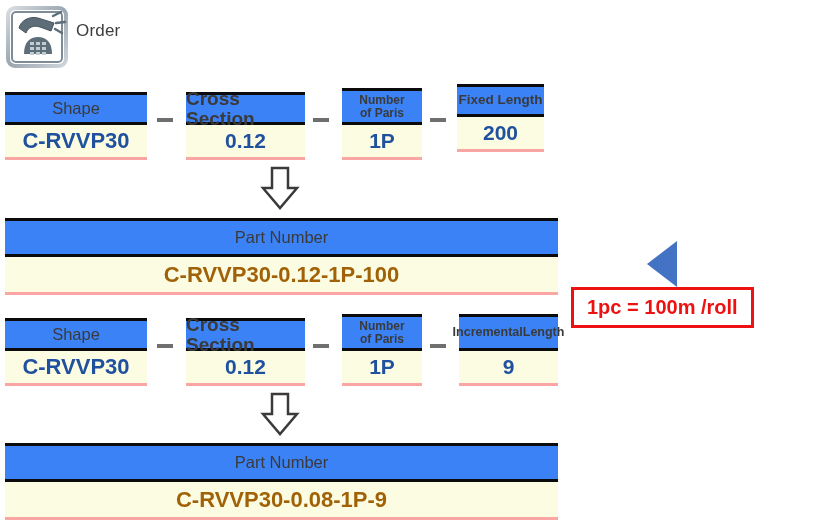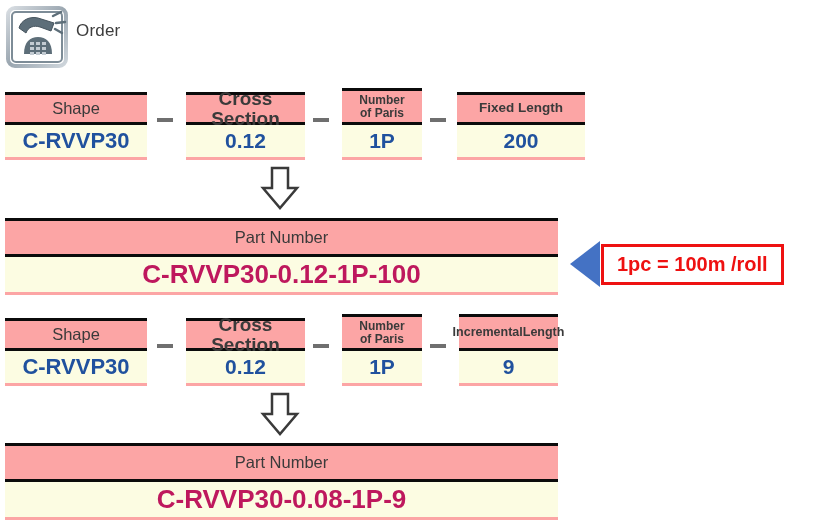--- a/index.html
+++ b/index.html
@@ -37,25 +37,25 @@
     letter-spacing: 0.2px;
     padding-bottom: 14px;
   }
 
   
   .field-box {
     position: absolute;
     box-sizing: border-box;
   }
   .fb-head {
-    background: #fca5a5;
+    background: #3b82f6;
     border-top: 3px solid #0b0b0b;
     border-bottom: 3px solid #0b0b0b;
     color: #3a3a3a;
-    text-align: center;
+    text-align: left;
     display: flex;
     align-items: center;
     justify-content: center;
     line-height: 1.05;
     font-weight: bold;
   }
   .fb-val {
     background: #fcfce2;
     border-bottom: 3px solid #fca5a5;
     color: #20519e;
@@ -87,22 +87,22 @@
   
   .pn-box { position: absolute; box-sizing: border-box; }
   .pn-box .fb-head {
     height: 33px;
     font-size: 16.5px;
     font-weight: normal;
     color: #3a3a3a;
   }
   .pn-box .fb-val {
     height: 35px;
-    font-size: 26px;
-    color: #be185d;
+    font-size: 22px;
+    color: #a16207;
     font-weight: bold;
   }
 
   
   .down-arrow {
     position: absolute;
     width: 44px;
     height: 44px;
   }
 
@@ -186,37 +186,37 @@
 <div class="field-box small two-line" style="left:342px; top:88px; width:80px;">
   <div class="fb-head" style="height:31px; flex-direction:column;">
     <span>Number</span>
     <span>of Paris</span>
   </div>
   <div class="fb-val">1P</div>
 </div>
 
 <div class="dash" style="left:430px; top:118px;"></div>
 
-<div class="field-box small" style="left:457px; top:92px; width:128px;border-radius:13px;">
+<div class="field-box small" style="left:457px; top:84px; width:87px;border-radius:13px;">
   <div class="fb-head">Fixed Length</div>
   <div class="fb-val">200</div>
 </div>
 
 <span class="down-arrow" style="left:258px; top:166px;">
   <svg width="44" height="44" viewBox="0 0 44 44" xmlns="http://www.w3.org/2000/svg">
     <path d="M14 2 L30 2 L30 22 L39 22 L22 42 L5 22 L14 22 Z" fill="#ffffff" stroke="#3a3a3a" stroke-width="2.5" stroke-linejoin="miter"></path>
   </svg>
 </span>
 
 <div class="pn-box" style="left:5px; top:218px; width:553px;">
   <div class="fb-head">Part Number</div>
   <div class="fb-val">C-RVVP30-0.12-1P-100</div>
 </div>
 
-<div class="callout-wrap" style="left:570px; top:241px;">
+<div class="callout-wrap" style="left:570px; top:241px;flex-direction:column;">
   <span class="callout-tri"></span>
   <span class="callout-box">1pc = 100m /roll</span>
 </div>
 
 <div class="field-box small shape-box" style="left:5px; top:318px; width:142px;">
   <div class="fb-head">Shape</div>
   <div class="fb-val">C-RVVP30</div>
 </div>
 
 <div class="dash" style="left:157px; top:344px;"></div>

